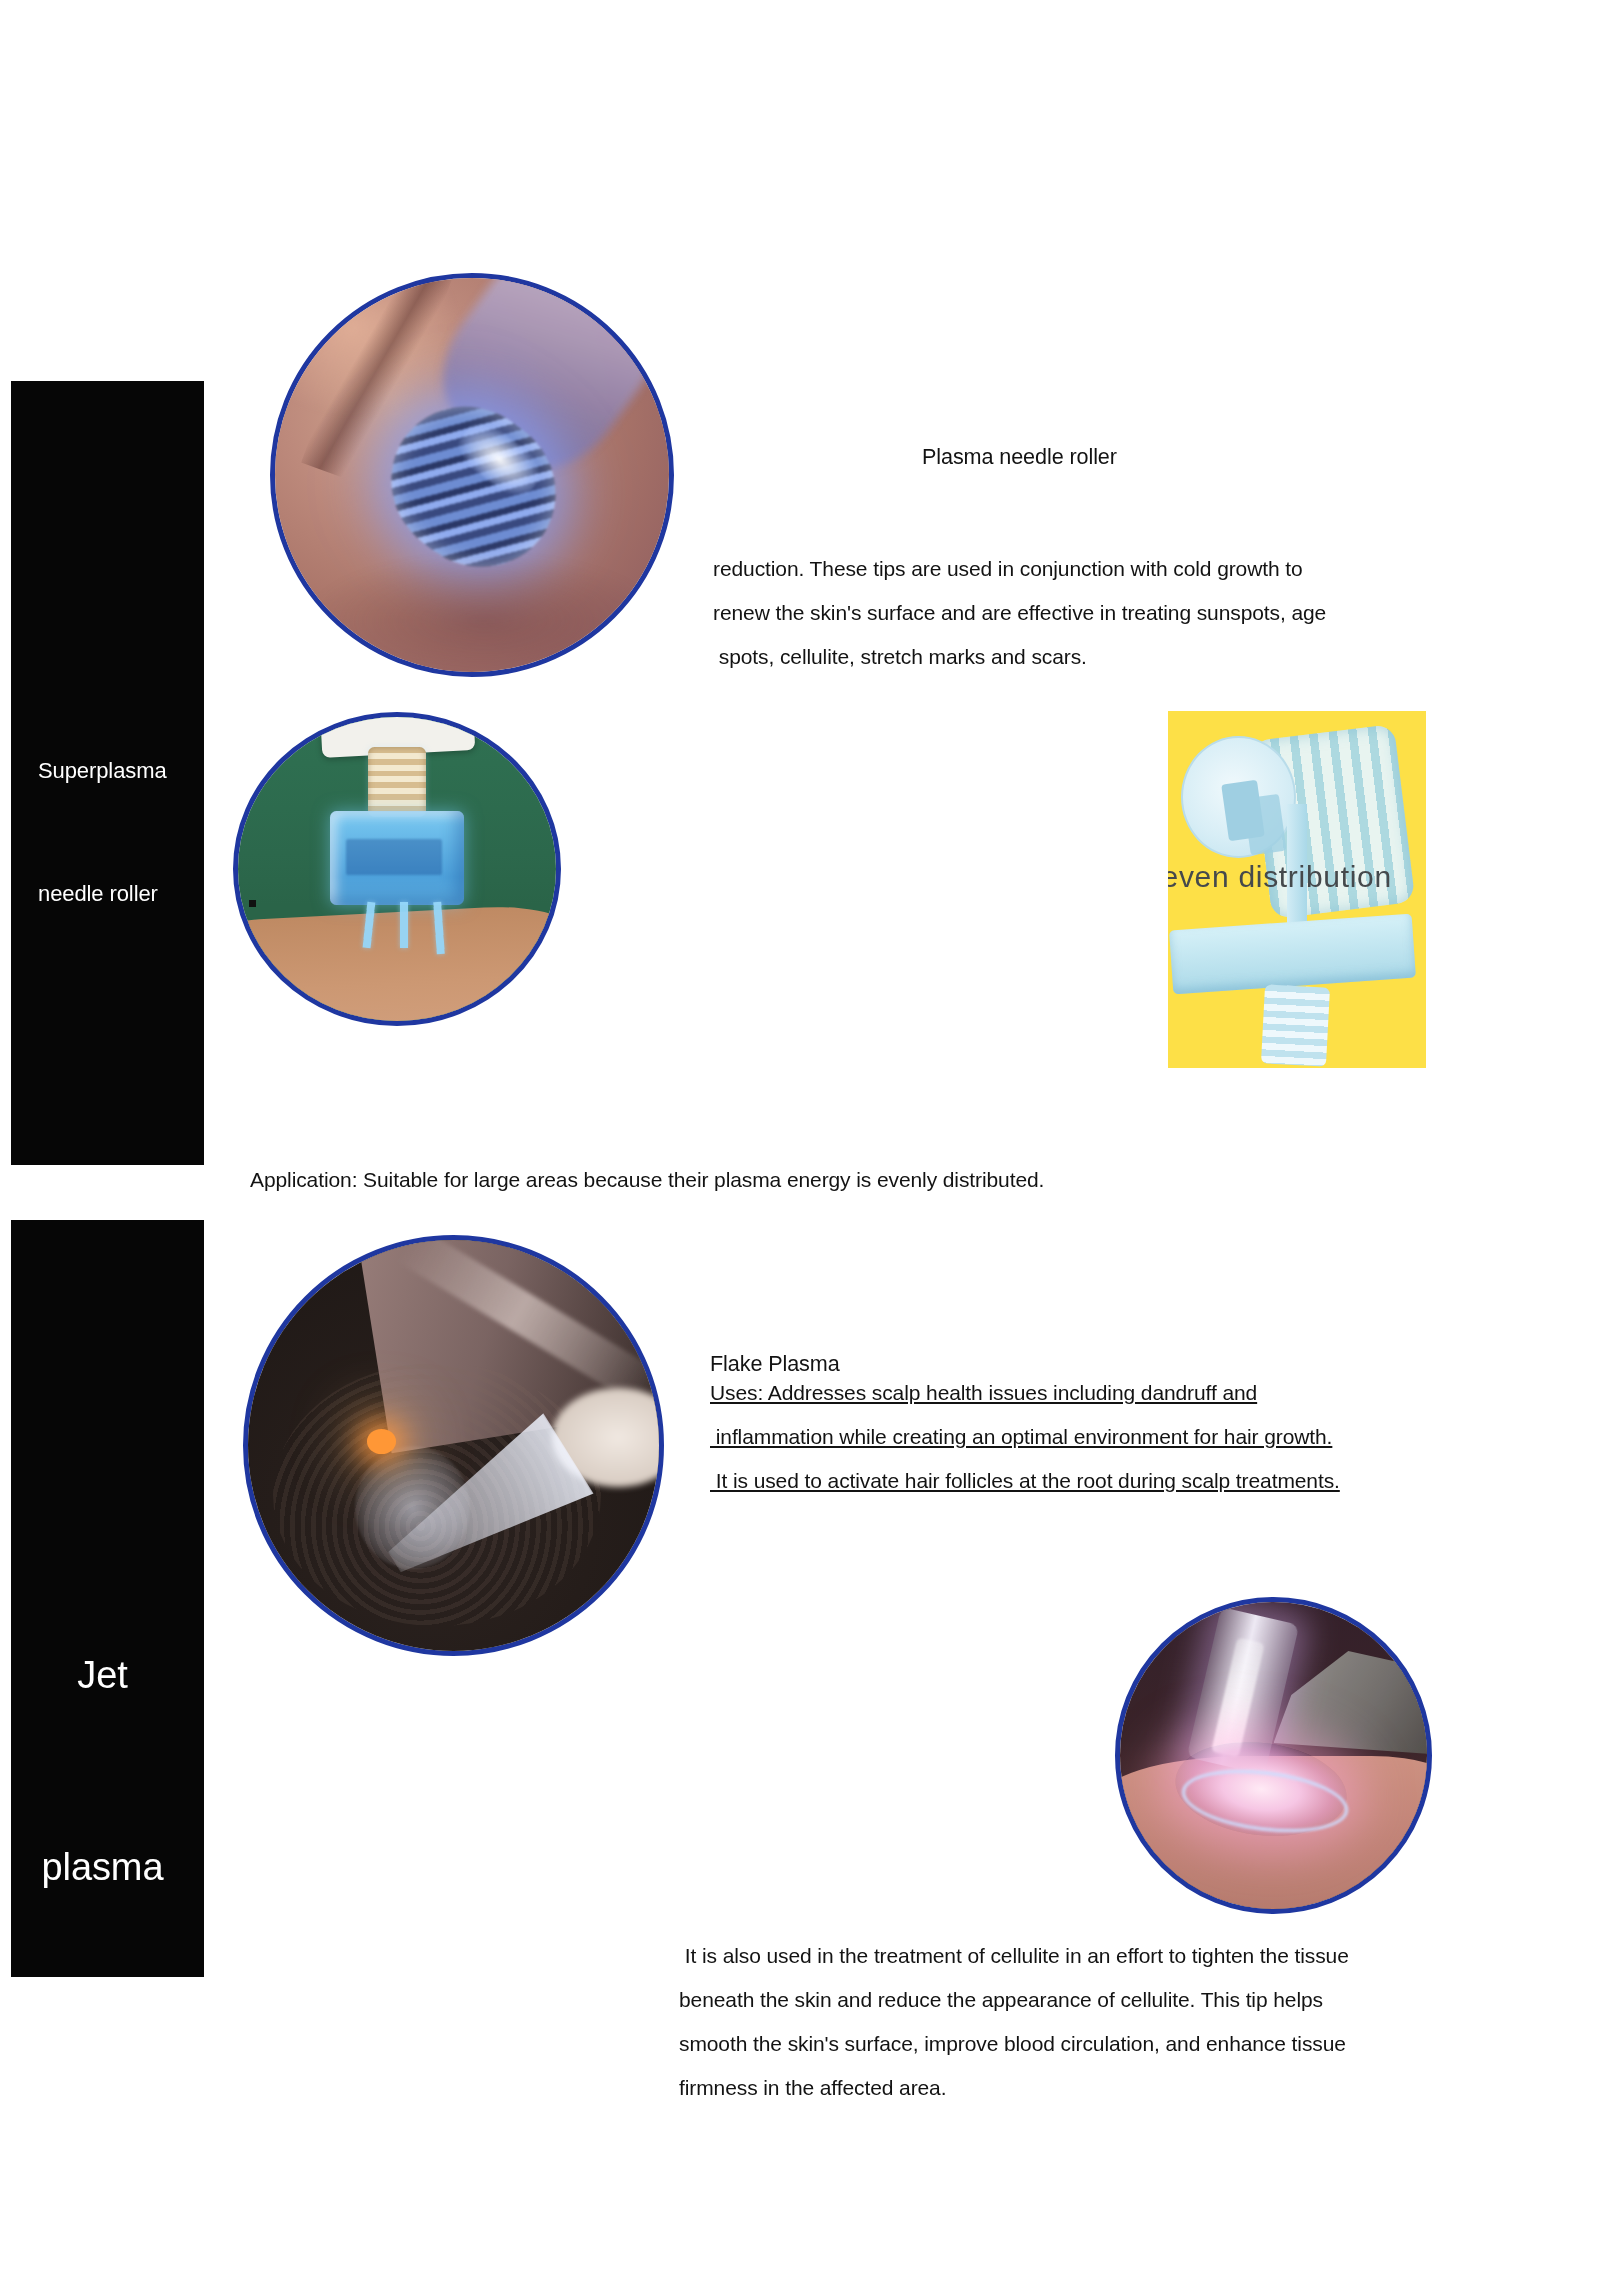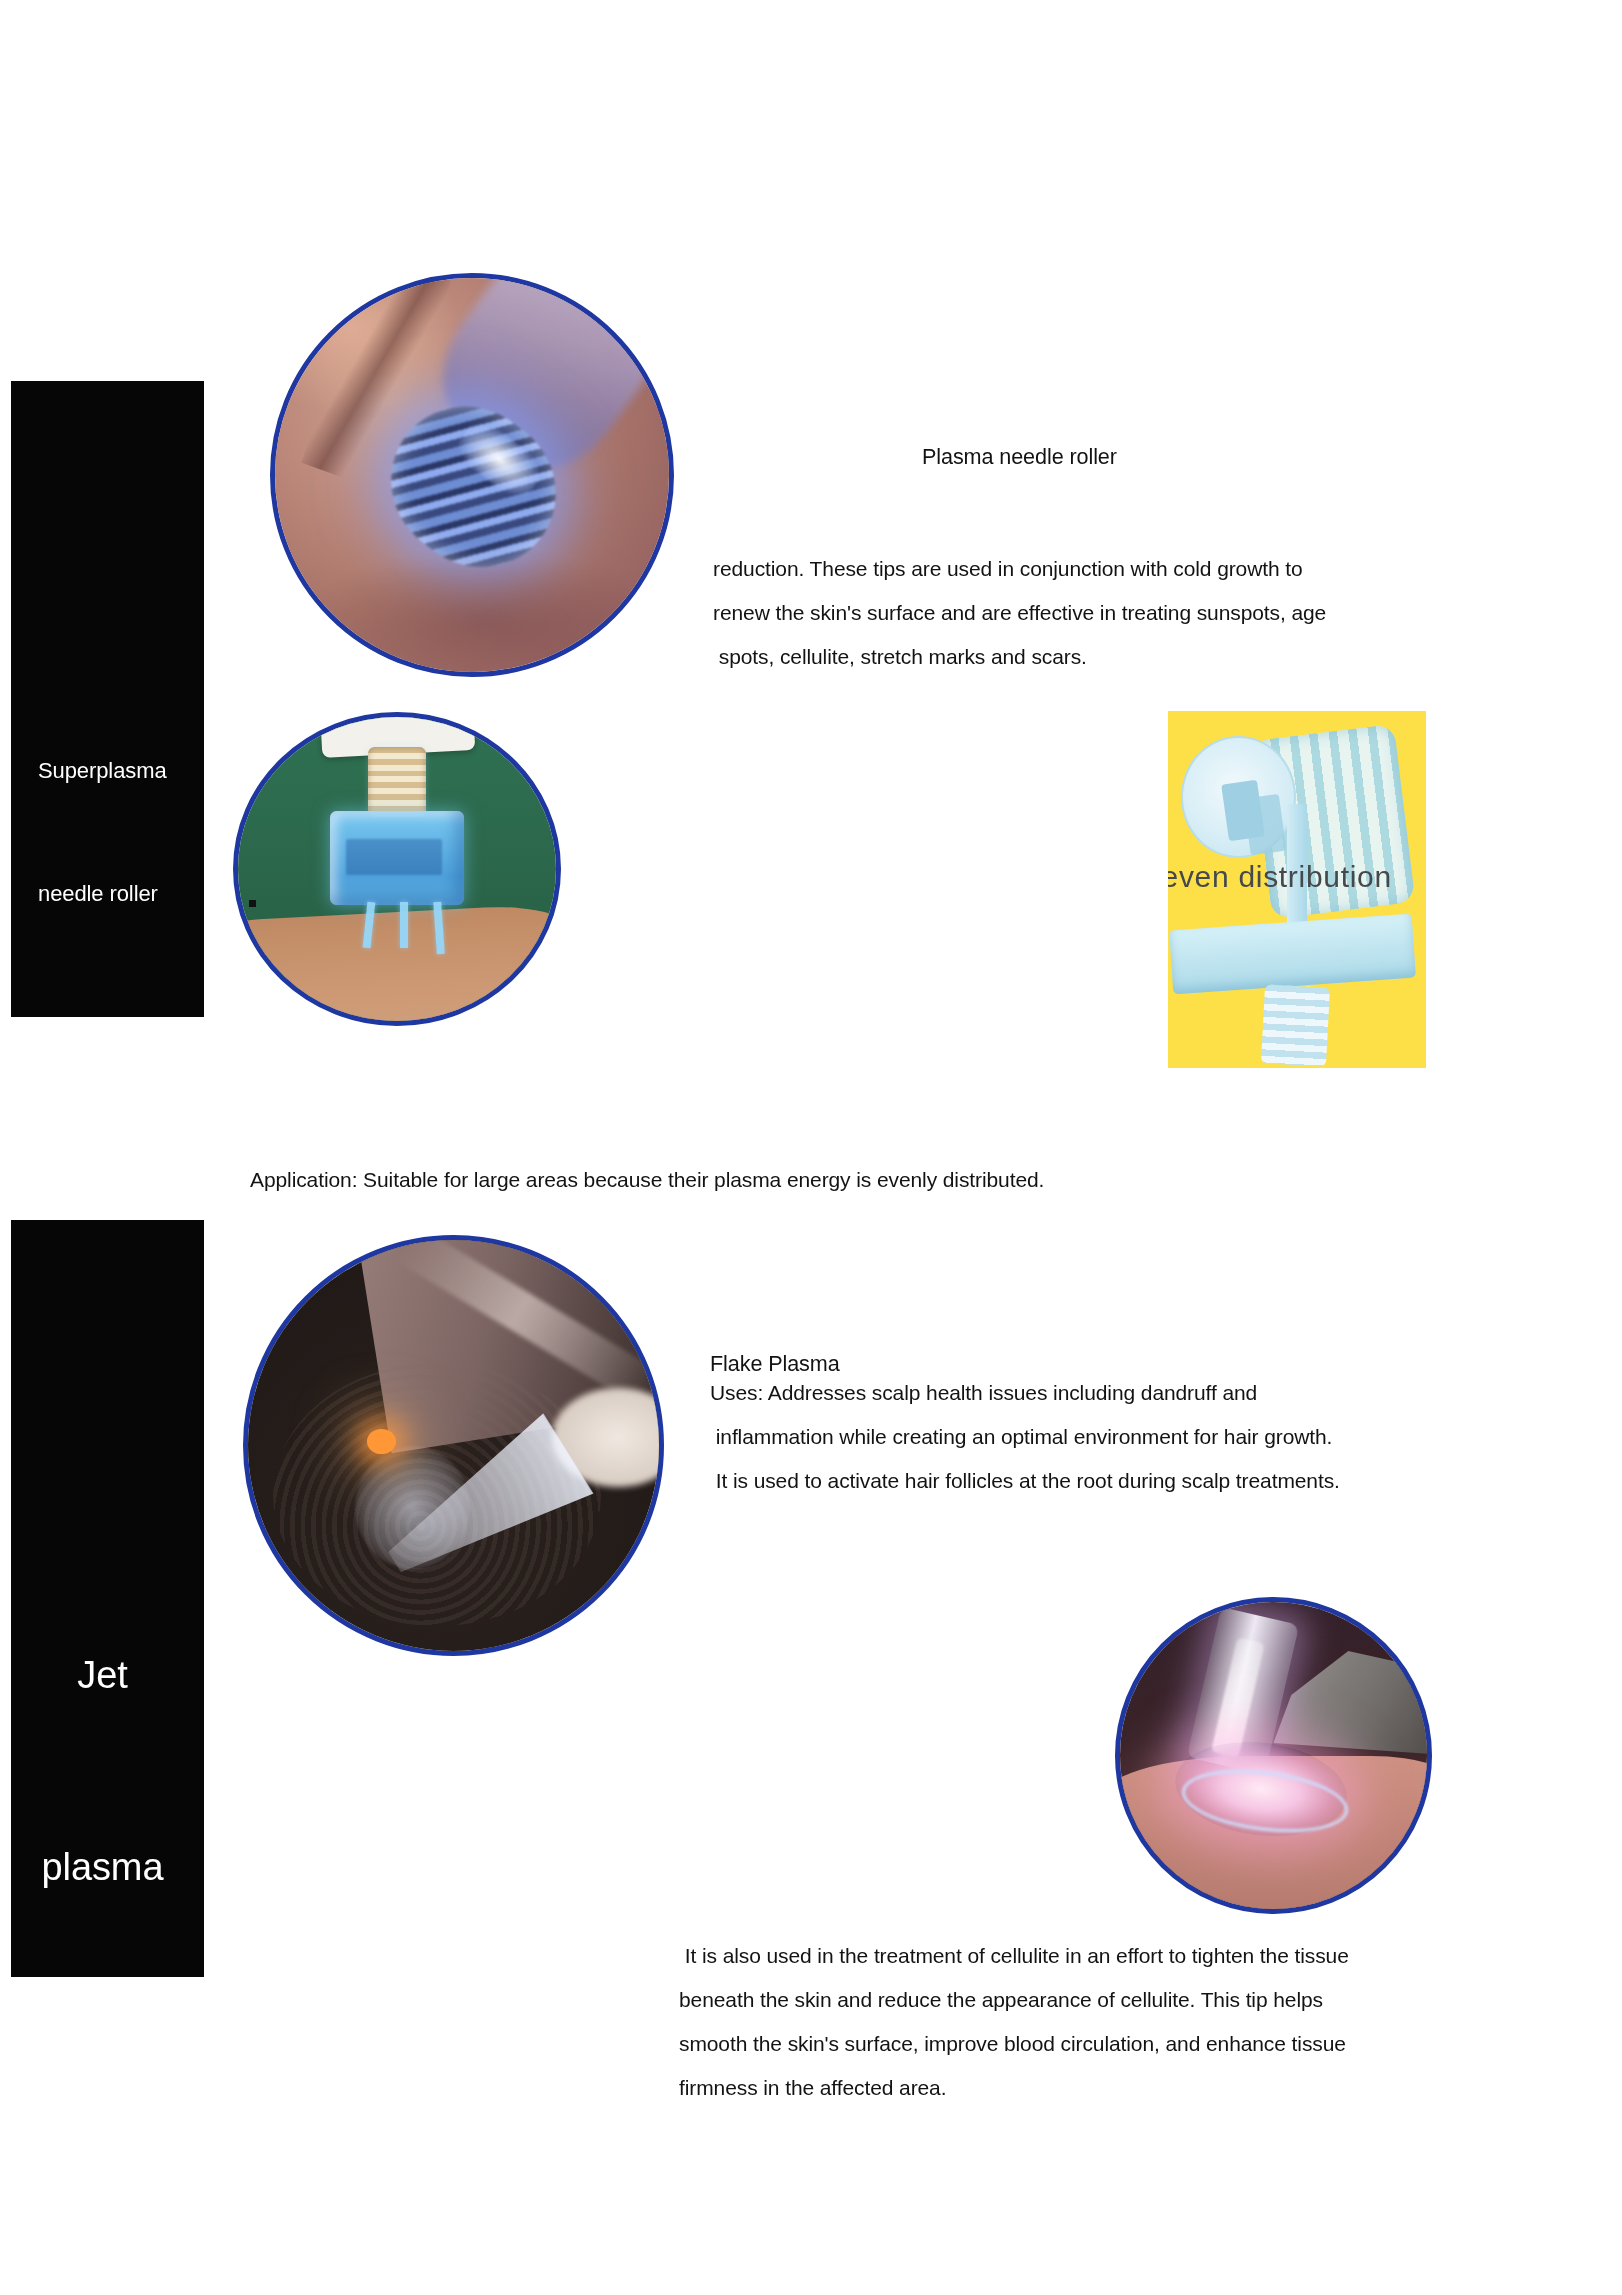--- a/index.html
+++ b/index.html
@@ -4,32 +4,32 @@
 <style>
   html,body{margin:0;padding:0;background:#ffffff;}
   .page{
     position:relative; width:1622px; height:2295px; overflow:hidden;
     background:#ffffff;
     font-family:"Liberation Sans","DejaVu Sans",sans-serif;
     color:#131313; letter-spacing:-0.1px;
   }
   
   .panel{position:absolute; background:#060606;}
-  .panel1{left:10.5px; top:381px; width:193px; height:636px;}
+  .panel1{left:10.5px; top:381px; width:193px; height:784px;}
   .panel2{left:10.5px; top:1220px; width:193px; height:757px;}
   .panel1 .lbl{position:absolute; left:27.5px; top:287px; color:#ffffff; font-size:22px; line-height:41px; white-space:pre;}
   .panel2 .lbl{position:absolute; left:0; top:295px; width:184px; text-align:center; color:#ffffff; font-size:38px; line-height:64px; white-space:pre;}
   
   .h{position:absolute; font-size:21.6px; line-height:1.2; white-space:pre;}
   .h1{left:922px; top:444px;}
   .h2{left:710px; top:1319px;margin-top:32px;}
   .para{position:absolute; font-size:21px;}
   .para .ln{white-space:pre; height:44px; line-height:44px;}
   .para1{left:713px; top:547px;}
-  .para2{left:710px; top:1371px;}
+  .para2{left:710px; top:1371px;text-decoration:underline;}
   .para3{left:679px; top:1934px;}
   .para3 .ln{height:44px; line-height:44px;}
   .appline{position:absolute; left:250px; top:1168px; font-size:21px; white-space:pre;}
   .straydot{position:absolute; left:249px; top:900px; width:7.2px; height:7.2px; background:#111; overflow:hidden;}
   
   .circle{position:absolute; border:5.9px solid #1f37a0; border-radius:50%; overflow:hidden; box-sizing:border-box;}
   .circle > div{position:absolute;}
   .c1{left:270px; top:273px; width:404px; height:404px;}
   .c1-bg{inset:0; background:radial-gradient(circle at 30% 32%, #cfa28d 0%, #bd8a7c 28%, #aa7569 55%, #996663 78%, #8a5b5c 100%);}
   .c1-crease{left:16%; top:-6%; width:20%; height:58%; background:linear-gradient(100deg, rgba(0,0,0,0) 30%, rgba(84,44,40,.5) 50%, rgba(0,0,0,0) 70%); transform:rotate(20deg);}

